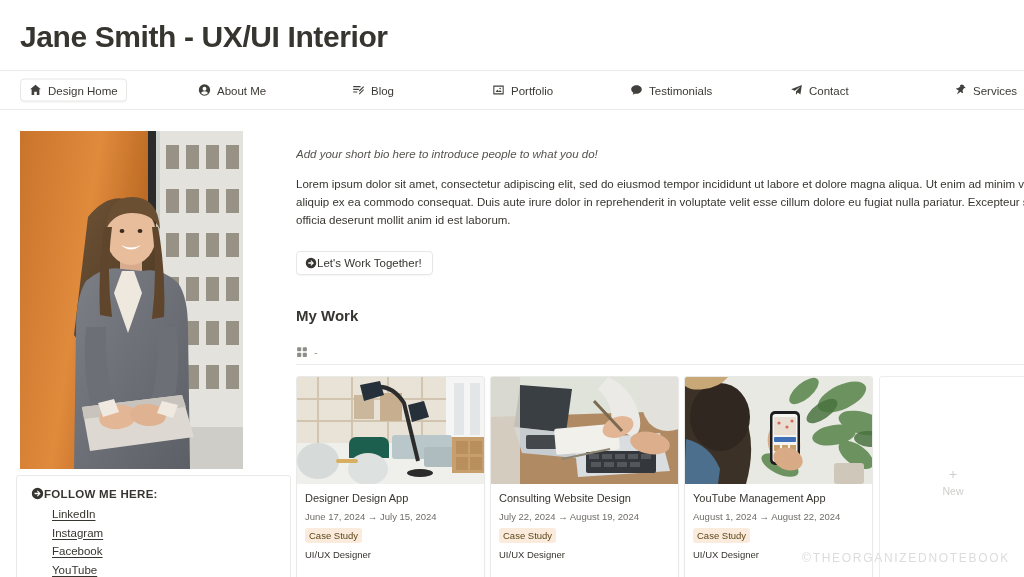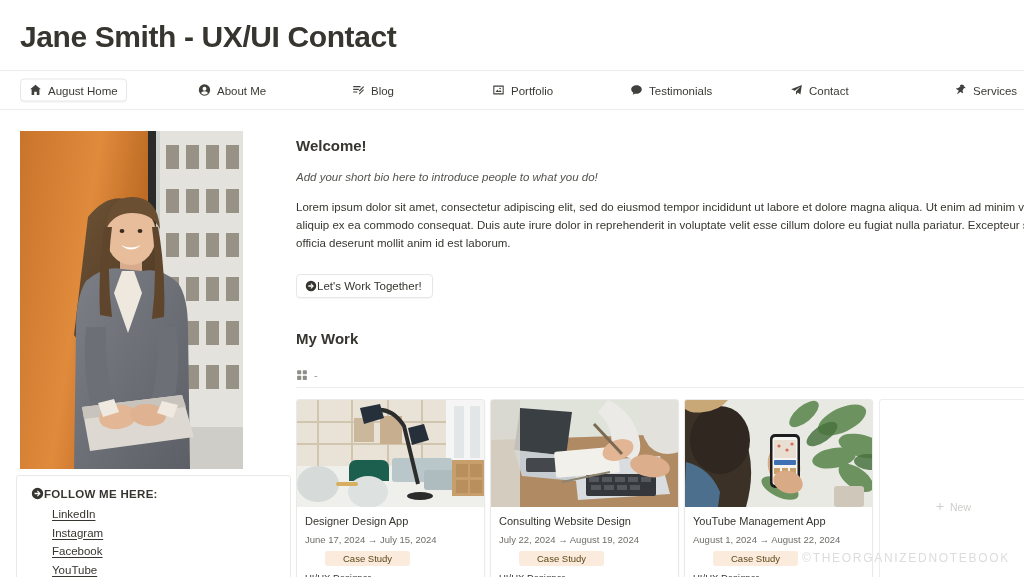--- a/index.html
+++ b/index.html
@@ -200,24 +200,23 @@
     font-size: 9.5px;
     color: #6f6d68;
     margin-bottom: 6px;
     white-space: nowrap;
   }
   .tag-row { margin-bottom: 6px; display:flex; gap: 5px; flex-wrap: nowrap; }
   .tag {
     display: inline-block;
     font-size: 9.5px;
     line-height: 13px;
-    padding: 1px 18px;
+    padding: 1px 4px;
     border-radius: 3px;
     white-space: nowrap;
-    margin-left: 20px;
   }
   .tag-case  { background: #faebdd; color: #5e4718; }
   .card-role {
     font-size: 9.5px;
     color: #37352f;
     margin-bottom: 7px;
     white-space: nowrap;
   }
 
   .new-card {
@@ -232,49 +231,50 @@
     flex: 0 0 auto;
     margin-left: 1px;
   }
   .new-label {
     display: inline-flex;
     align-items: center;
     gap: 5px;
     font-size: 10.5px;
     color: #cfcecb;
     white-space: nowrap;
+    flex-direction: column;
   }
   .new-label .plus-ico svg { display:block; width: 10px; height: 10px; fill: #cfcecb; }
 
   
   .watermark {
     position: absolute;
     right: 14px; bottom: 12px;
     font-size: 12px;
     letter-spacing: 1.7px;
     color: #dcdcdc;
     white-space: nowrap;
     pointer-events: none;
   }
 </style>
 </head>
 <body>
 
 <div id="page">
 
-  <div class="page-title">Jane Smith - UX/UI Contact</div>
+  <div class="page-title">Jane Smith - UX/UI Interior</div>
 
   <nav class="navbar" id="navbar">
       <div class="nav-item boxed" style="left: 20px;">
         <span class="nav-ico">
           <svg viewBox="0 0 16 16" aria-hidden="true">
             <path d="M8 1.6L1.4 7.1h1.8V14h3.2v-3.9h3.2V14h3.2V7.1h1.8L8 1.6z"></path>
           </svg>
         </span>
-        <span>August Home</span>
+        <span>Design Home</span>
       </div>
       <div class="nav-item" style="left: 190px;">
         <span class="nav-ico">
           <svg viewBox="0 0 16 16" aria-hidden="true">
             <path d="M8 1a7 7 0 100 14A7 7 0 008 1zm0 3a2.4 2.4 0 110 4.8A2.4 2.4 0 018 4zm0 9.8a5.8 5.8 0 01-4.2-1.8c.3-1.5 2.1-2.4 4.2-2.4s3.9.9 4.2 2.4A5.8 5.8 0 018 13.8z"></path>
           </svg>
         </span>
         <span>About Me</span>
       </div>
       <div class="nav-item" style="left: 344px;">
@@ -420,21 +420,20 @@
     </div>
     <div class="follow-links" id="follow-links">
         <a class="follow-link" href="#">LinkedIn</a>
         <a class="follow-link" href="#">Instagram</a>
         <a class="follow-link" href="#">Facebook</a>
         <a class="follow-link" href="#">YouTube</a>
       </div>
   </div>
 
   <div class="main">
-    <div class="welcome-title">Welcome!</div>
     <div class="welcome-sub">Add your short bio here to introduce people to what you do!</div>
     <div class="welcome-body">Lorem ipsum dolor sit amet, consectetur adipiscing elit, sed do eiusmod tempor incididunt ut labore et dolore magna aliqua. Ut enim ad minim veniam, quis nostrud exercitation ullamco laboris nisi ut aliquip ex ea commodo consequat. Duis aute irure dolor in reprehenderit in voluptate velit esse cillum dolore eu fugiat nulla pariatur. Excepteur sint occaecat cupidatat non proident, sunt in culpa qui officia deserunt mollit anim id est laborum.</div>
 
     <div class="cta-btn">
       <span class="arrow-ico">
         <svg viewBox="0 0 16 16" aria-hidden="true">
             <path d="M8 1a7 7 0 100 14A7 7 0 008 1zm.2 3.4l3.2 3.1a.7.7 0 010 1l-3.2 3.1-.9-.9 1.9-1.8H4.4V7.1h4.8L7.3 5.3l.9-.9z"></path>
           </svg>
       </span>
       <span>Let's Work Together!</span>

